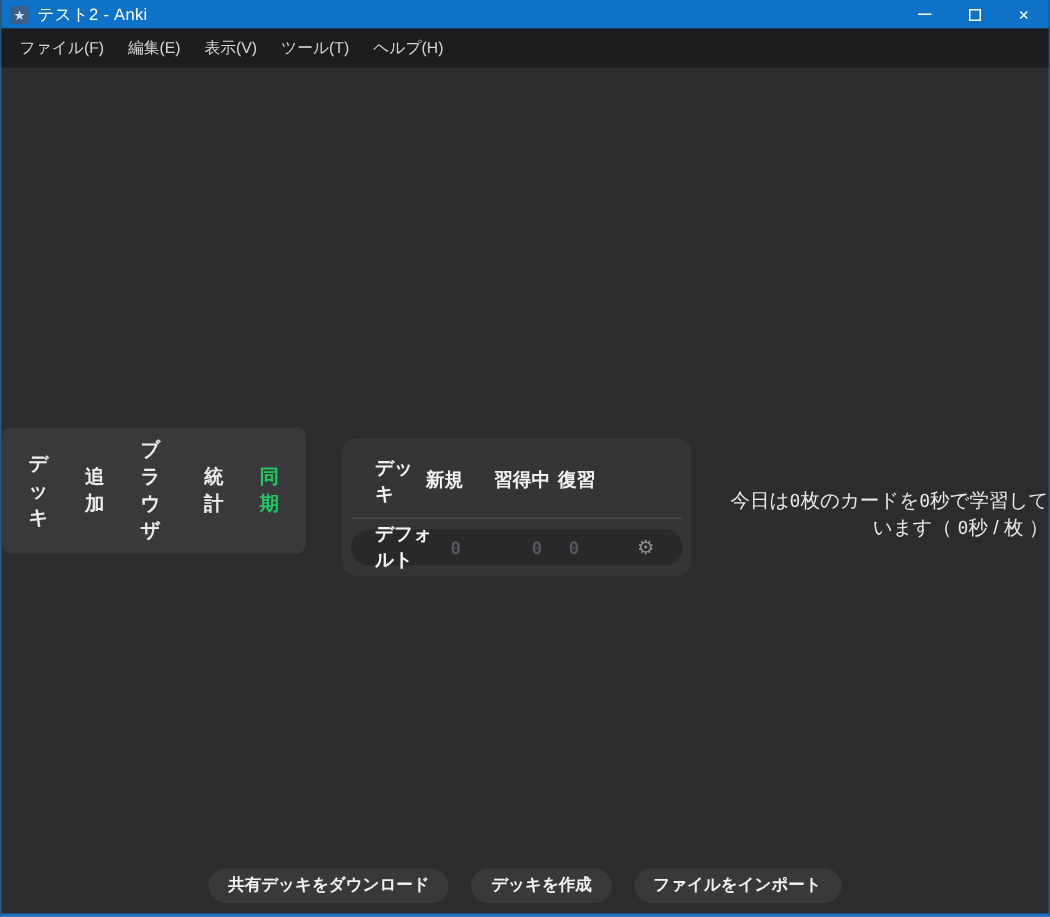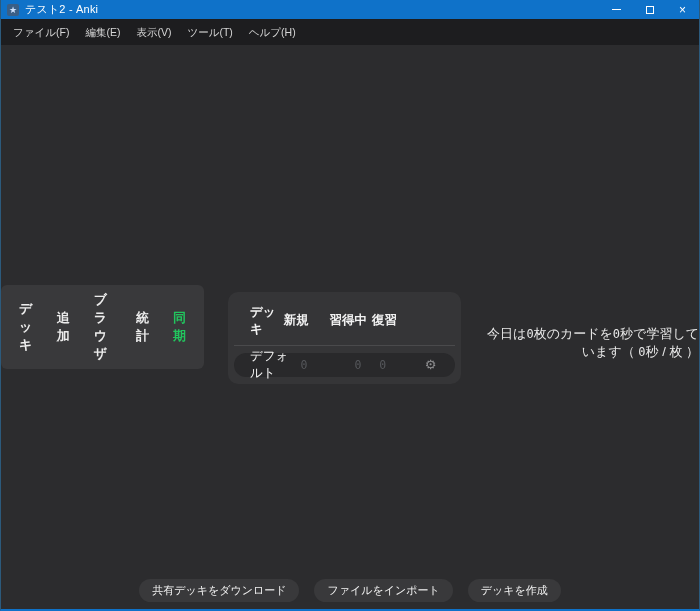--- a/index.html
+++ b/index.html
@@ -77,42 +77,42 @@
   .col-new { width: 46px; text-align: left; }
   .col-learning { width: 54px; text-align: center; }
   .col-review { width: 52px; text-align: left; }
   .col-gear { width: 26px; text-align: center; }
 
   .deck-row {
     display: flex; align-items: center;
     margin: 7px 2px 0 2px; height: 24px;
     background: #29292b; border-radius: 13px;
     padding: 0 14px 0 16px;
-    font-size: 12.5px; color: #f5f5f5;
+    font-size: 12.5px; color: #f5f5f5; font-weight: bold;
   }
   .deck-row .col-deck { flex: 1 1 auto; text-align: left; }
   .count { color: #55575b; font-family: "DejaVu Sans Mono", monospace; font-size: 11.5px; }
   .gear { color: #8d8d8f; font-size: 13px; line-height: 13px; }
 
   
   .today-message {
     margin-top: 31px; font-size: 13px; color: #e9e9e9; text-align: right;
   }
   .today-message .num { font-family: "DejaVu Sans Mono", monospace; font-size: 12px; }
 
   
   .footer {
     position: absolute; bottom: 7px; left: 0; right: 0;
     display: flex; justify-content: center; gap: 15px;
   }
   .footer-btn {
     background: #39393b; color: #f2f2f2;
     border: none; border-radius: 13px;
     font-family: "Liberation Sans", "DejaVu Sans", sans-serif;
-    font-size: 11px; font-weight: normal;
+    font-size: 11px; font-weight: bold;
     padding: 5px 13px; line-height: 13px;
   }
 </style>
 </head>
 <body>
 
 <div class="window">
 
   <div class="titlebar">
     <span class="app-icon">★</span>
@@ -162,18 +162,18 @@
         <span class="col-gear gear">⚙</span>
       </div>
     </div>
 
     <div class="today-message">
       <span>今日は</span><span class="num">0</span><span>枚のカードを</span><span class="num">0</span><span>秒で学習しています（ </span><span class="num">0</span><span>秒 / 枚 ）</span>
     </div>
 
     <div class="footer">
       <button class="footer-btn">共有デッキをダウンロード</button>
+      <button class="footer-btn">デッキを作成</button>
       <button class="footer-btn">ファイルをインポート</button>
-      <button class="footer-btn">デッキを作成</button>
     </div>
 
   </div>
 </div>
 
 </body></html>

